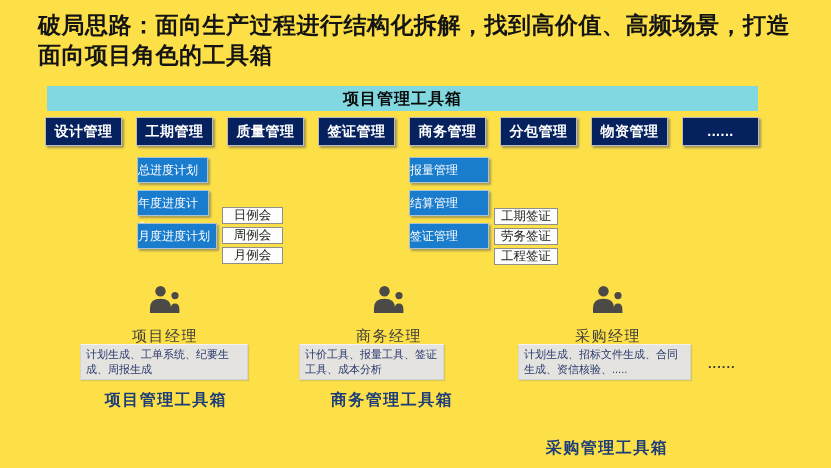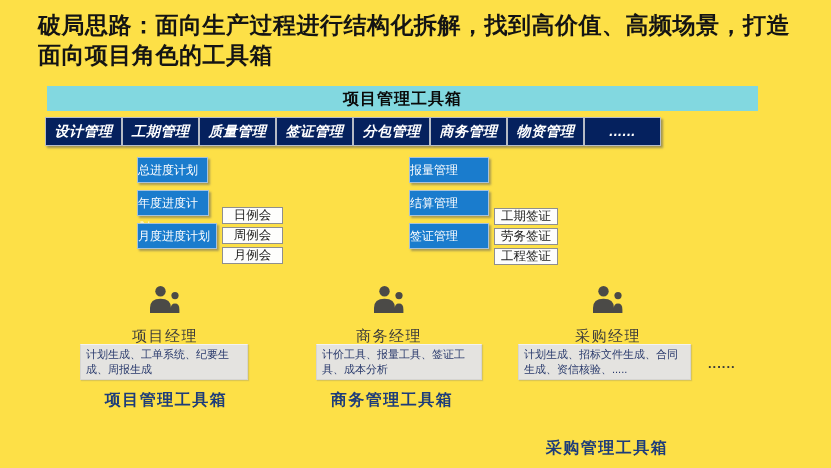--- a/index.html
+++ b/index.html
@@ -19,21 +19,21 @@
   .banner {
     left:47px; top:86px; width:711px; height:25px;
     background:#82d8e0;
     text-align:center; line-height:25px;
     font-size:16px; font-weight:bold; color:#0a0a0a;
     letter-spacing:1px;
   }
 
   .cat-row {
     left:45px; top:117px; width:714px; height:29px;
-    display:flex; justify-content:flex-start;font-style:italic;
+    display:flex; justify-content:space-between;
   }
   .cat {
     box-sizing:border-box; width:77px; height:29px;
     background:#05215e; border:1px solid #b6bcc6;
     box-shadow:2px 2px 2px rgba(90,90,90,0.55);
     color:#ffffff; font-weight:bold; font-size:14px;
     text-align:center; line-height:27px; letter-spacing:0.5px;
   }
 
   .bluebox {
@@ -80,22 +80,22 @@
     <div>面向项目角色的工具箱</div>
   </div>
 
   <div class="abs banner">项目管理工具箱</div>
 
   <div class="abs cat-row">
     <div class="cat">设计管理</div>
     <div class="cat">工期管理</div>
     <div class="cat">质量管理</div>
     <div class="cat">签证管理</div>
+    <div class="cat">商务管理</div>
     <div class="cat">分包管理</div>
-    <div class="cat">商务管理</div>
     <div class="cat">物资管理</div>
     <div class="cat">......</div>
   </div>
 
   <div class="abs bluebox" style="left:137px; top:157px; width:71px;">总进度计划</div>
   <div class="abs bluebox" style="left:137px; top:190px; width:72px;">年度进度计划</div>
   <div class="abs bluebox" style="left:137px; top:223px; width:80px;">月度进度计划</div>
 
   <div class="abs whitebox" style="left:222px; top:207px;">日例会</div>
   <div class="abs whitebox" style="left:222px; top:227px;">周例会</div>
@@ -139,21 +139,21 @@
         <circle cx="12.5" cy="5.2" r="5.2"></circle>
         <path d="M2 27 L2 22 Q2 12.8 12.5 12.8 Q23 12.8 23 22 L23 27 Z"></path>
         <circle cx="27" cy="9.6" r="3.6"></circle>
         <path d="M22.6 27 L22.6 23.5 Q22.6 17.6 27 17.6 Q31.4 17.6 31.4 23.5 L31.4 27 Z"></path>
       </svg>
     </span>
     <div class="person-label">采购经理</div>
   </div>
 
   <div class="abs toolbox-desc" style="left:80px; top:344px; width:168px;">计划生成、工单系统、纪要生成、周报生成</div>
-  <div class="abs toolbox-desc" style="left:316px; top:344px; width:166px;">计价工具、报量工具、签证工具、成本分析</div>
+  <div class="abs toolbox-desc" style="left:299px; top:344px; width:145px;">计价工具、报量工具、签证工具、成本分析</div>
   <div class="abs toolbox-desc" style="left:518px; top:344px; width:173px;">计划生成、招标文件生成、合同生成、资信核验、.....</div>
 
   <div class="abs dots-mid" style="left:708px; top:356px;">......</div>
 
   <div class="abs toolbox-label" style="left:76px; top:390px;">项目管理工具箱</div>
   <div class="abs toolbox-label" style="left:302px; top:390px;">商务管理工具箱</div>
   <div class="abs toolbox-label" style="left:517px; top:390px;margin-top:48px;">采购管理工具箱</div>
 
 </div>
 

